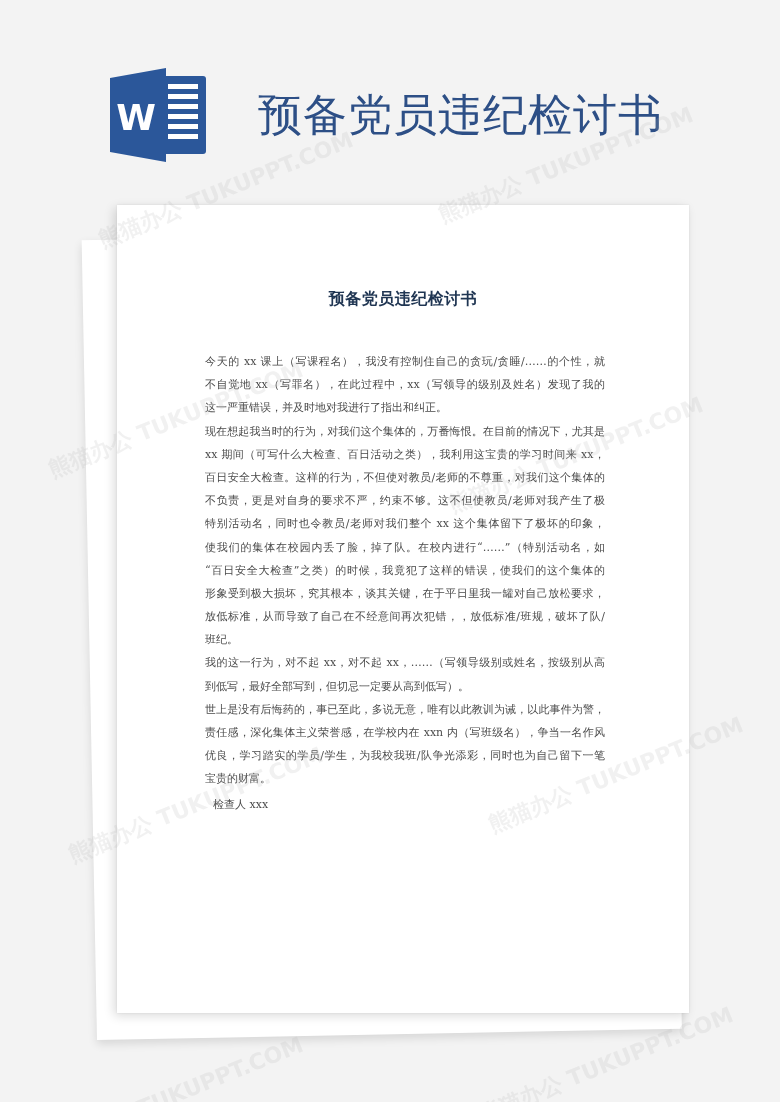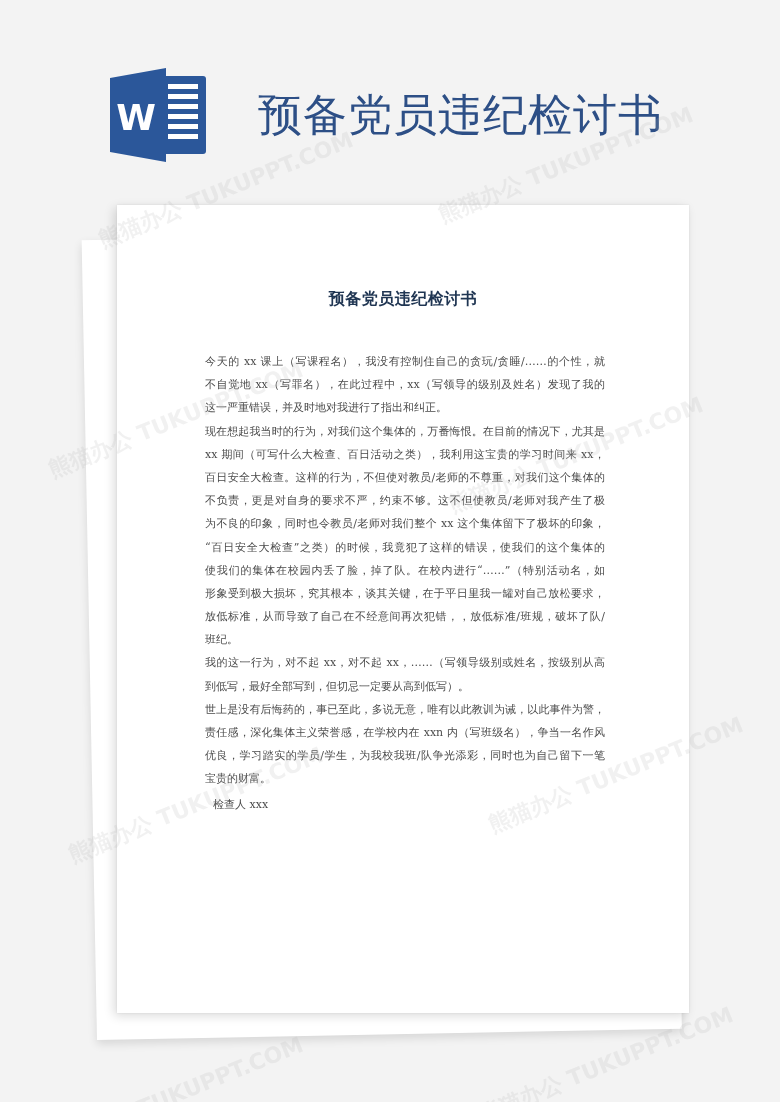--- a/index.html
+++ b/index.html
@@ -70,23 +70,23 @@
       <div>
         <div class="line">今天的 xx 课上（写课程名），我没有控制住自己的贪玩/贪睡/……的个性，就</div>
         <div class="line">不自觉地 xx（写罪名），在此过程中，xx（写领导的级别及姓名）发现了我的</div>
         <div class="line last">这一严重错误，并及时地对我进行了指出和纠正。</div>
       </div>
       <div>
         <div class="line">现在想起我当时的行为，对我们这个集体的，万番悔恨。在目前的情况下，尤其是</div>
         <div class="line">xx 期间（可写什么大检查、百日活动之类），我利用这宝贵的学习时间来 xx，</div>
         <div class="line">百日安全大检查。这样的行为，不但使对教员/老师的不尊重，对我们这个集体的</div>
         <div class="line">不负责，更是对自身的要求不严，约束不够。这不但使教员/老师对我产生了极</div>
-        <div class="line">为不良的印象，同时也令教员/老师对我们整个 xx 这个集体留下了极坏的印象，</div>
+        <div class="line">特别活动名，同时也令教员/老师对我们整个 xx 这个集体留下了极坏的印象，</div>
+        <div class="line">使我们的集体在校园内丢了脸，掉了队。在校内进行“……”（特别活动名，如</div>
         <div class="line">“百日安全大检查”之类）的时候，我竟犯了这样的错误，使我们的这个集体的</div>
-        <div class="line">使我们的集体在校园内丢了脸，掉了队。在校内进行“……”（特别活动名，如</div>
         <div class="line">形象受到极大损坏，究其根本，谈其关键，在于平日里我一罐对自己放松要求，</div>
         <div class="line">放低标准，从而导致了自己在不经意间再次犯错，，放低标准/班规，破坏了队/</div>
         <div class="line last">班纪。</div>
       </div>
       <div>
         <div class="line">我的这一行为，对不起 xx，对不起 xx，……（写领导级别或姓名，按级别从高</div>
         <div class="line last">到低写，最好全部写到，但切忌一定要从高到低写）。</div>
       </div>
       <div>
         <div class="line">世上是没有后悔药的，事已至此，多说无意，唯有以此教训为诫，以此事件为警，</div>

